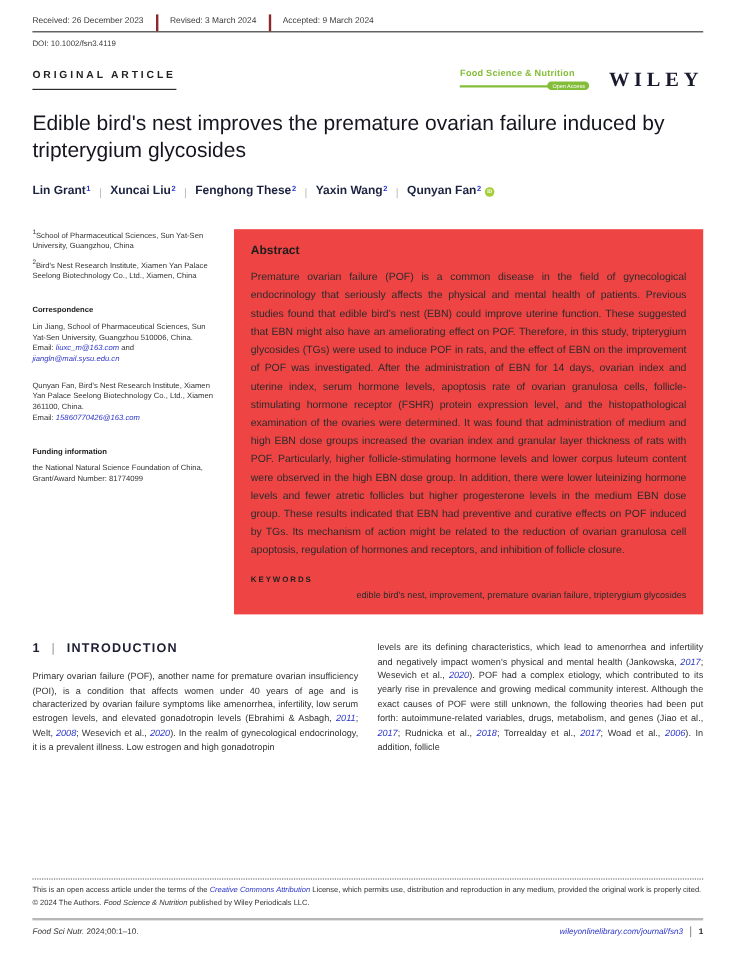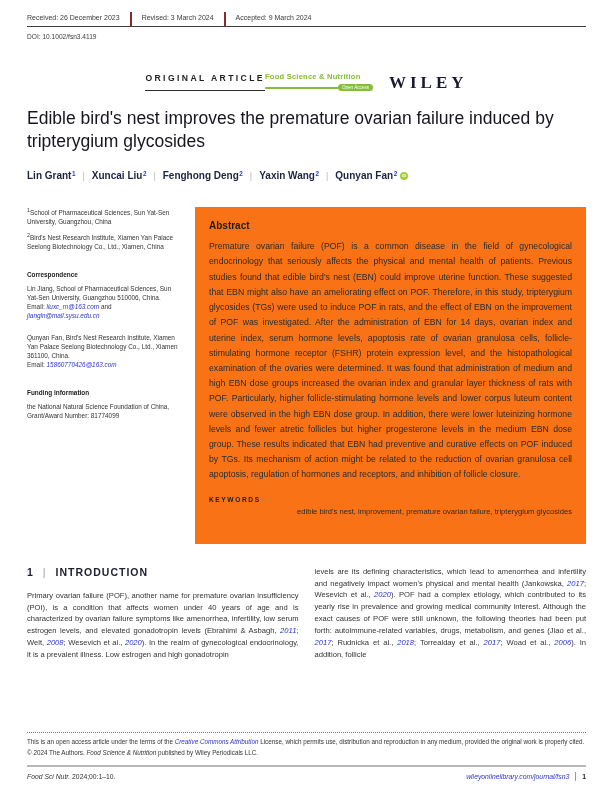--- a/index.html
+++ b/index.html
@@ -19,21 +19,21 @@
     padding:12px 27px 14px 27px;
     display:flex;flex-direction:column;
     position:relative;overflow:hidden;
   }
   
   .meta-row{display:flex;align-items:stretch;font-size:7px;color:#3a3a3a;border-bottom:1px solid #3c3c3c;padding-bottom:5px;}
   .meta-item{padding-top:2px;}
   .hsep{width:2px;background:var(--sep-red);margin:0 10px -5px 10px;}
   .doi-row{font-size:6.6px;color:#3a3a3a;margin-top:6px;}
   
-  .brand-row{display:flex;justify-content:center;align-items:flex-end;margin-top:32px;}
+  .brand-row{display:flex;justify-content:space-between;align-items:flex-end;margin-top:16px;}
   .article-type{font-size:8.6px;font-weight:bold;letter-spacing:2.4px;color:#222;border-bottom:1.6px solid #2b2b2b;padding-bottom:7px;}
   .brand-right{display:flex;align-items:flex-end;gap:16px;}
   .journal-logo{display:flex;flex-direction:column;align-items:flex-start;width:108px;}
   .journal-name{font-size:7.6px;font-weight:bold;color:var(--accent-green);letter-spacing:.2px;}
   .journal-rule{display:flex;align-items:center;width:100%;margin-top:3px;}
   .journal-rule .line{flex:1;height:2px;background:var(--accent-green);border-radius:2px;}
   .oa-pill{background:var(--accent-green);color:#fff;font-size:4.6px;padding:1px 4px;border-radius:5px;margin-left:-2px;white-space:nowrap;}
   .wiley{font-family:"Liberation Serif", serif;font-size:17px;letter-spacing:4px;color:#1a1a2e;font-weight:600;line-height:1;}
   
   .title{margin-top:16px;font-size:17.5px;line-height:1.32;font-weight:normal;color:#15151f;max-width:530px;}
@@ -43,21 +43,21 @@
   .auth-sep{color:#b9b9b9;font-weight:normal;margin:0 7px;font-size:9px;}
   .orcid{width:8px;height:8px;border-radius:50%;background:#a6ce39;color:#fff;font-size:4.2px;display:inline-flex;align-items:center;justify-content:center;margin-left:3px;font-weight:bold;}
   
   .main{display:grid;grid-template-columns:152px 1fr;column-gap:16px;margin-top:26px;}
   .rail{font-size:6.4px;line-height:1.4;color:#333;}
   .rail p{margin-bottom:5px;}
   .rail .gap{height:8px;}
   .rail-head{font-weight:bold;color:#222;margin-bottom:1px;margin-top:6px;}
   .seg-link{color:var(--link);font-style:italic;}
   .seg-it{font-style:italic;}
-  .abstract-box{background:#f97316;padding:13px 14px 28px 14px;}
+  .abstract-box{background:#ef4444;padding:13px 14px 12px 14px;}
   .abstract-head{font-size:10px;font-weight:bold;color:#1d1d1d;margin-bottom:8px;}
   .abstract-body{font-size:8.7px;line-height:1.75;text-align:justify;color:#2b2b2b;}
   .kw-head{font-size:6.6px;font-weight:bold;letter-spacing:1.6px;color:#222;margin-top:13px;}
   .kw-body{font-size:7.6px;margin-top:4px;color:#2b2b2b;text-align:right;}
   
   .intro{display:grid;grid-template-columns:1fr 1fr;column-gap:16px;margin-top:22px;}
   .intro-heading{font-size:10.5px;font-weight:bold;letter-spacing:1px;color:#1d1d33;margin-bottom:12px;display:flex;gap:9px;}
   .intro-heading .div{color:#9a9a9a;font-weight:normal;}
   .col-text{font-size:7.6px;line-height:1.56;text-align:justify;color:#333;}
   
@@ -104,21 +104,21 @@
         <span>Lin Grant</span>
         <sup>1</sup>
       </span>
     <span class="auth-sep">|</span>
     <span class="author">
         <span>Xuncai Liu</span>
         <sup>2</sup>
       </span>
     <span class="auth-sep">|</span>
     <span class="author">
-        <span>Fenghong Deng</span>
+        <span>Fenghong These</span>
         <sup>2</sup>
       </span>
     <span class="auth-sep">|</span>
     <span class="author">
         <span>Yaxin Wang</span>
         <sup>2</sup>
       </span>
     <span class="auth-sep">|</span>
     <span class="author">
         <span>Qunyan Fan</span>

